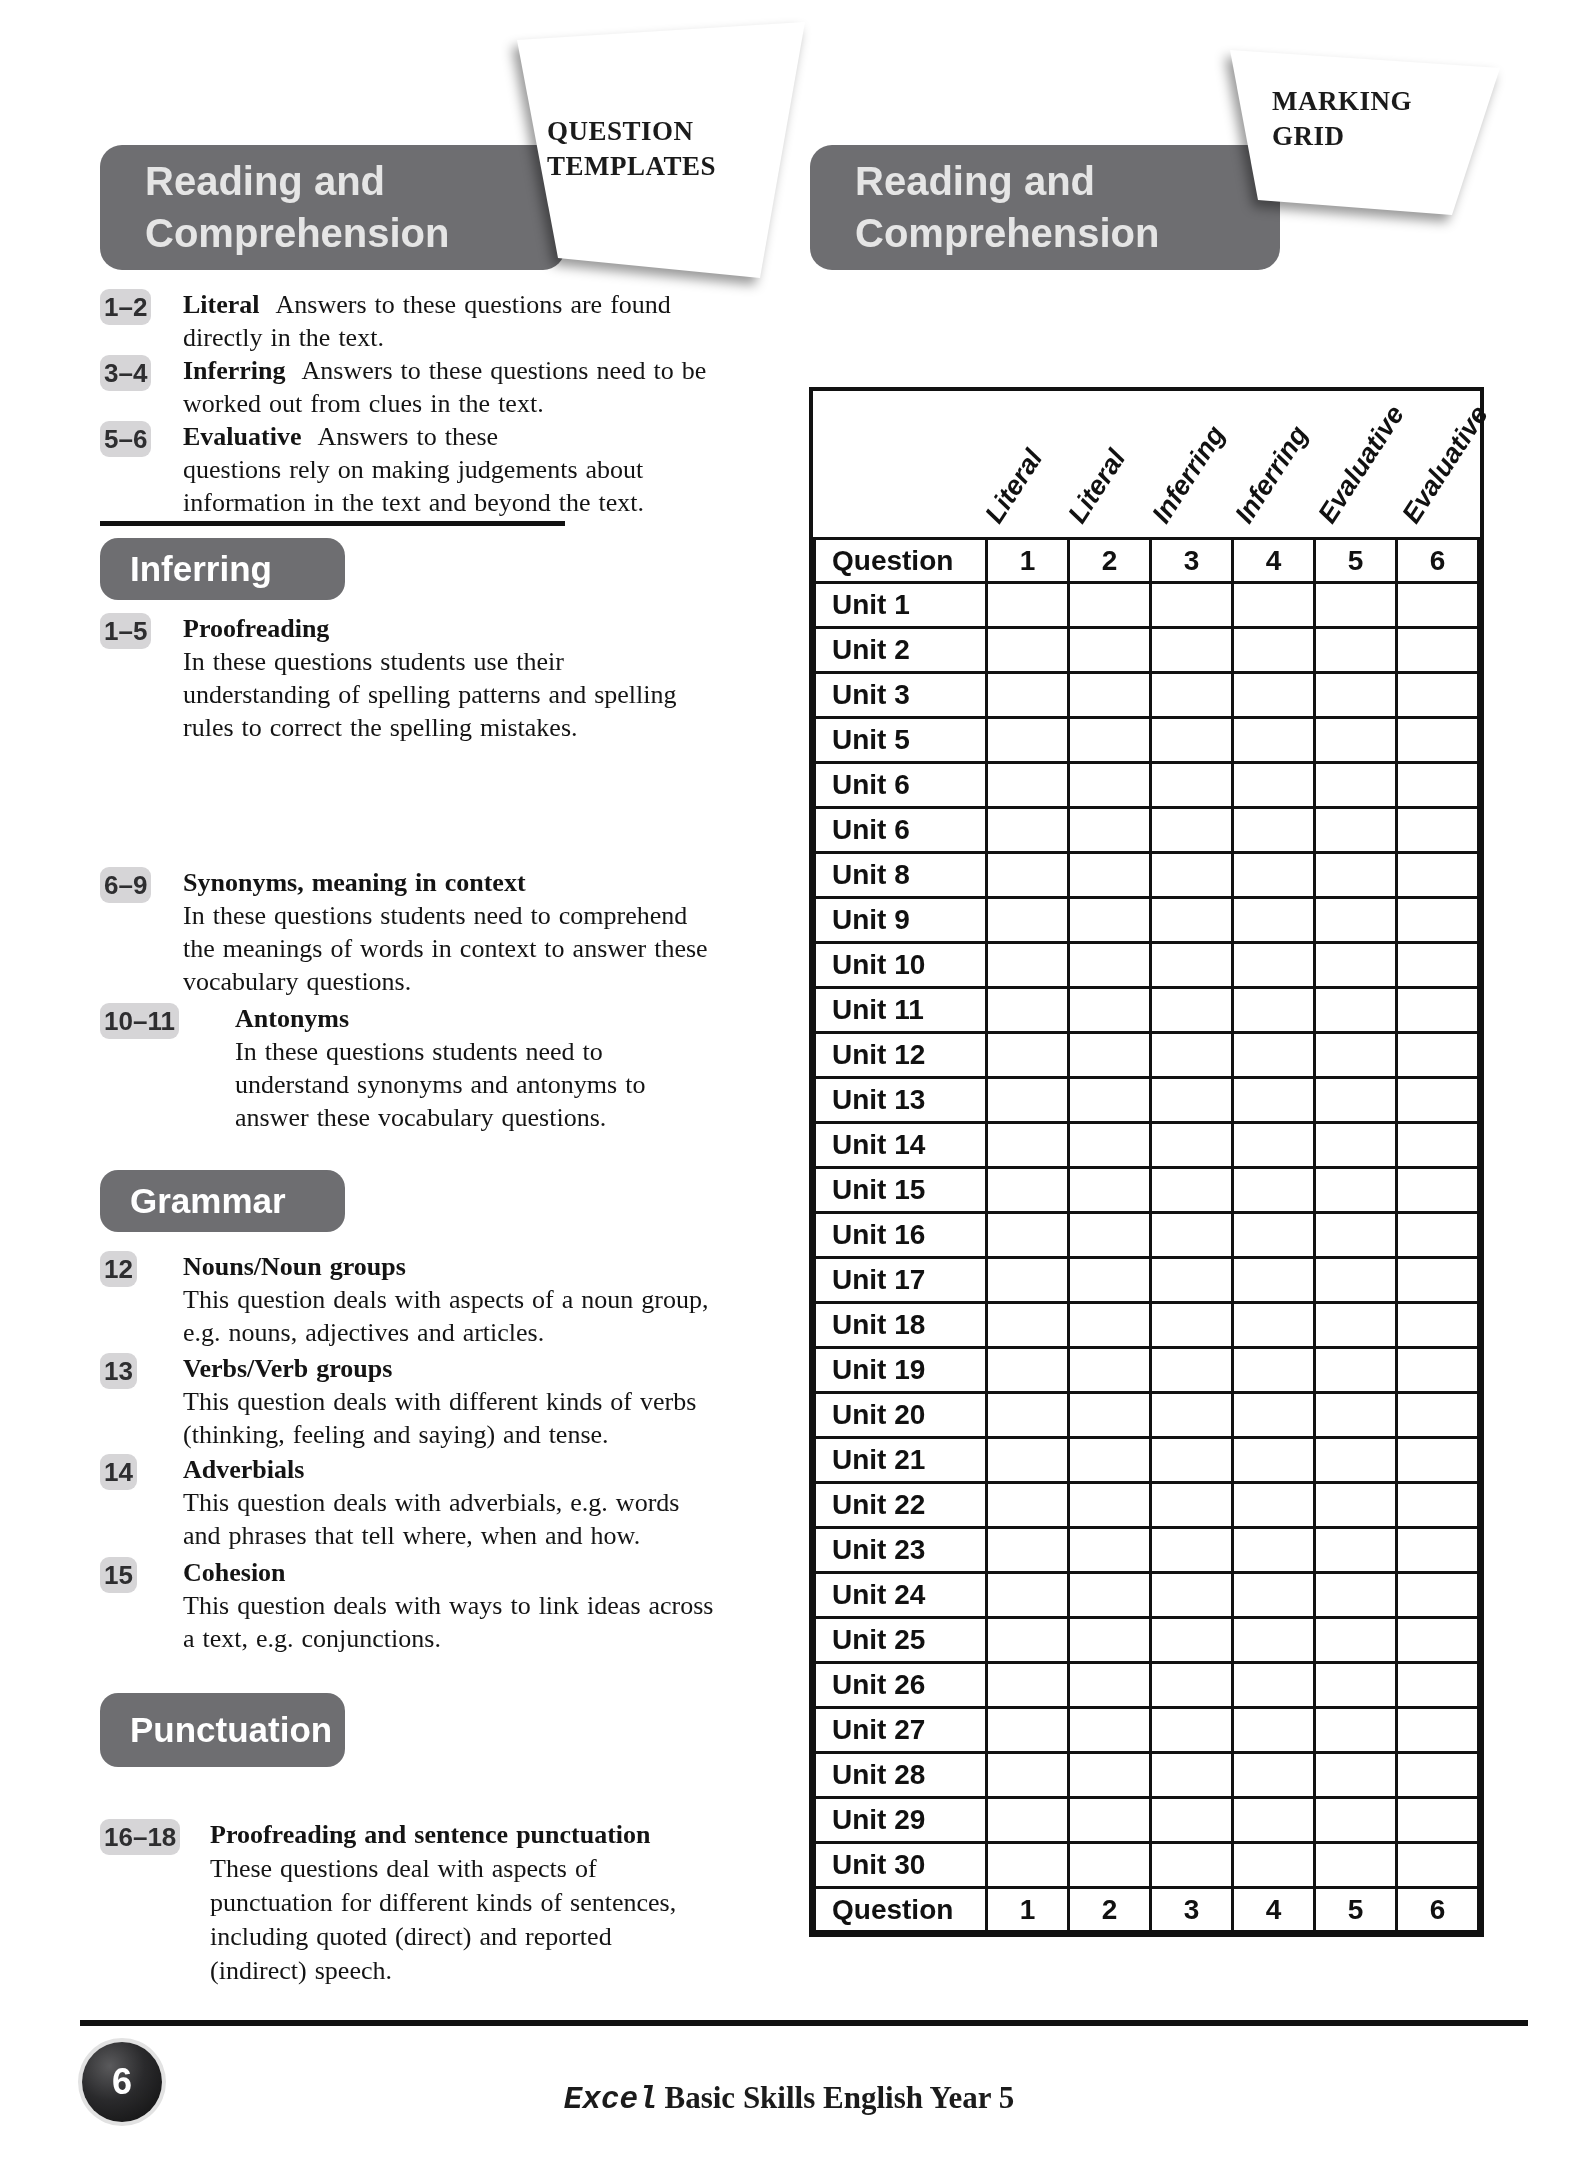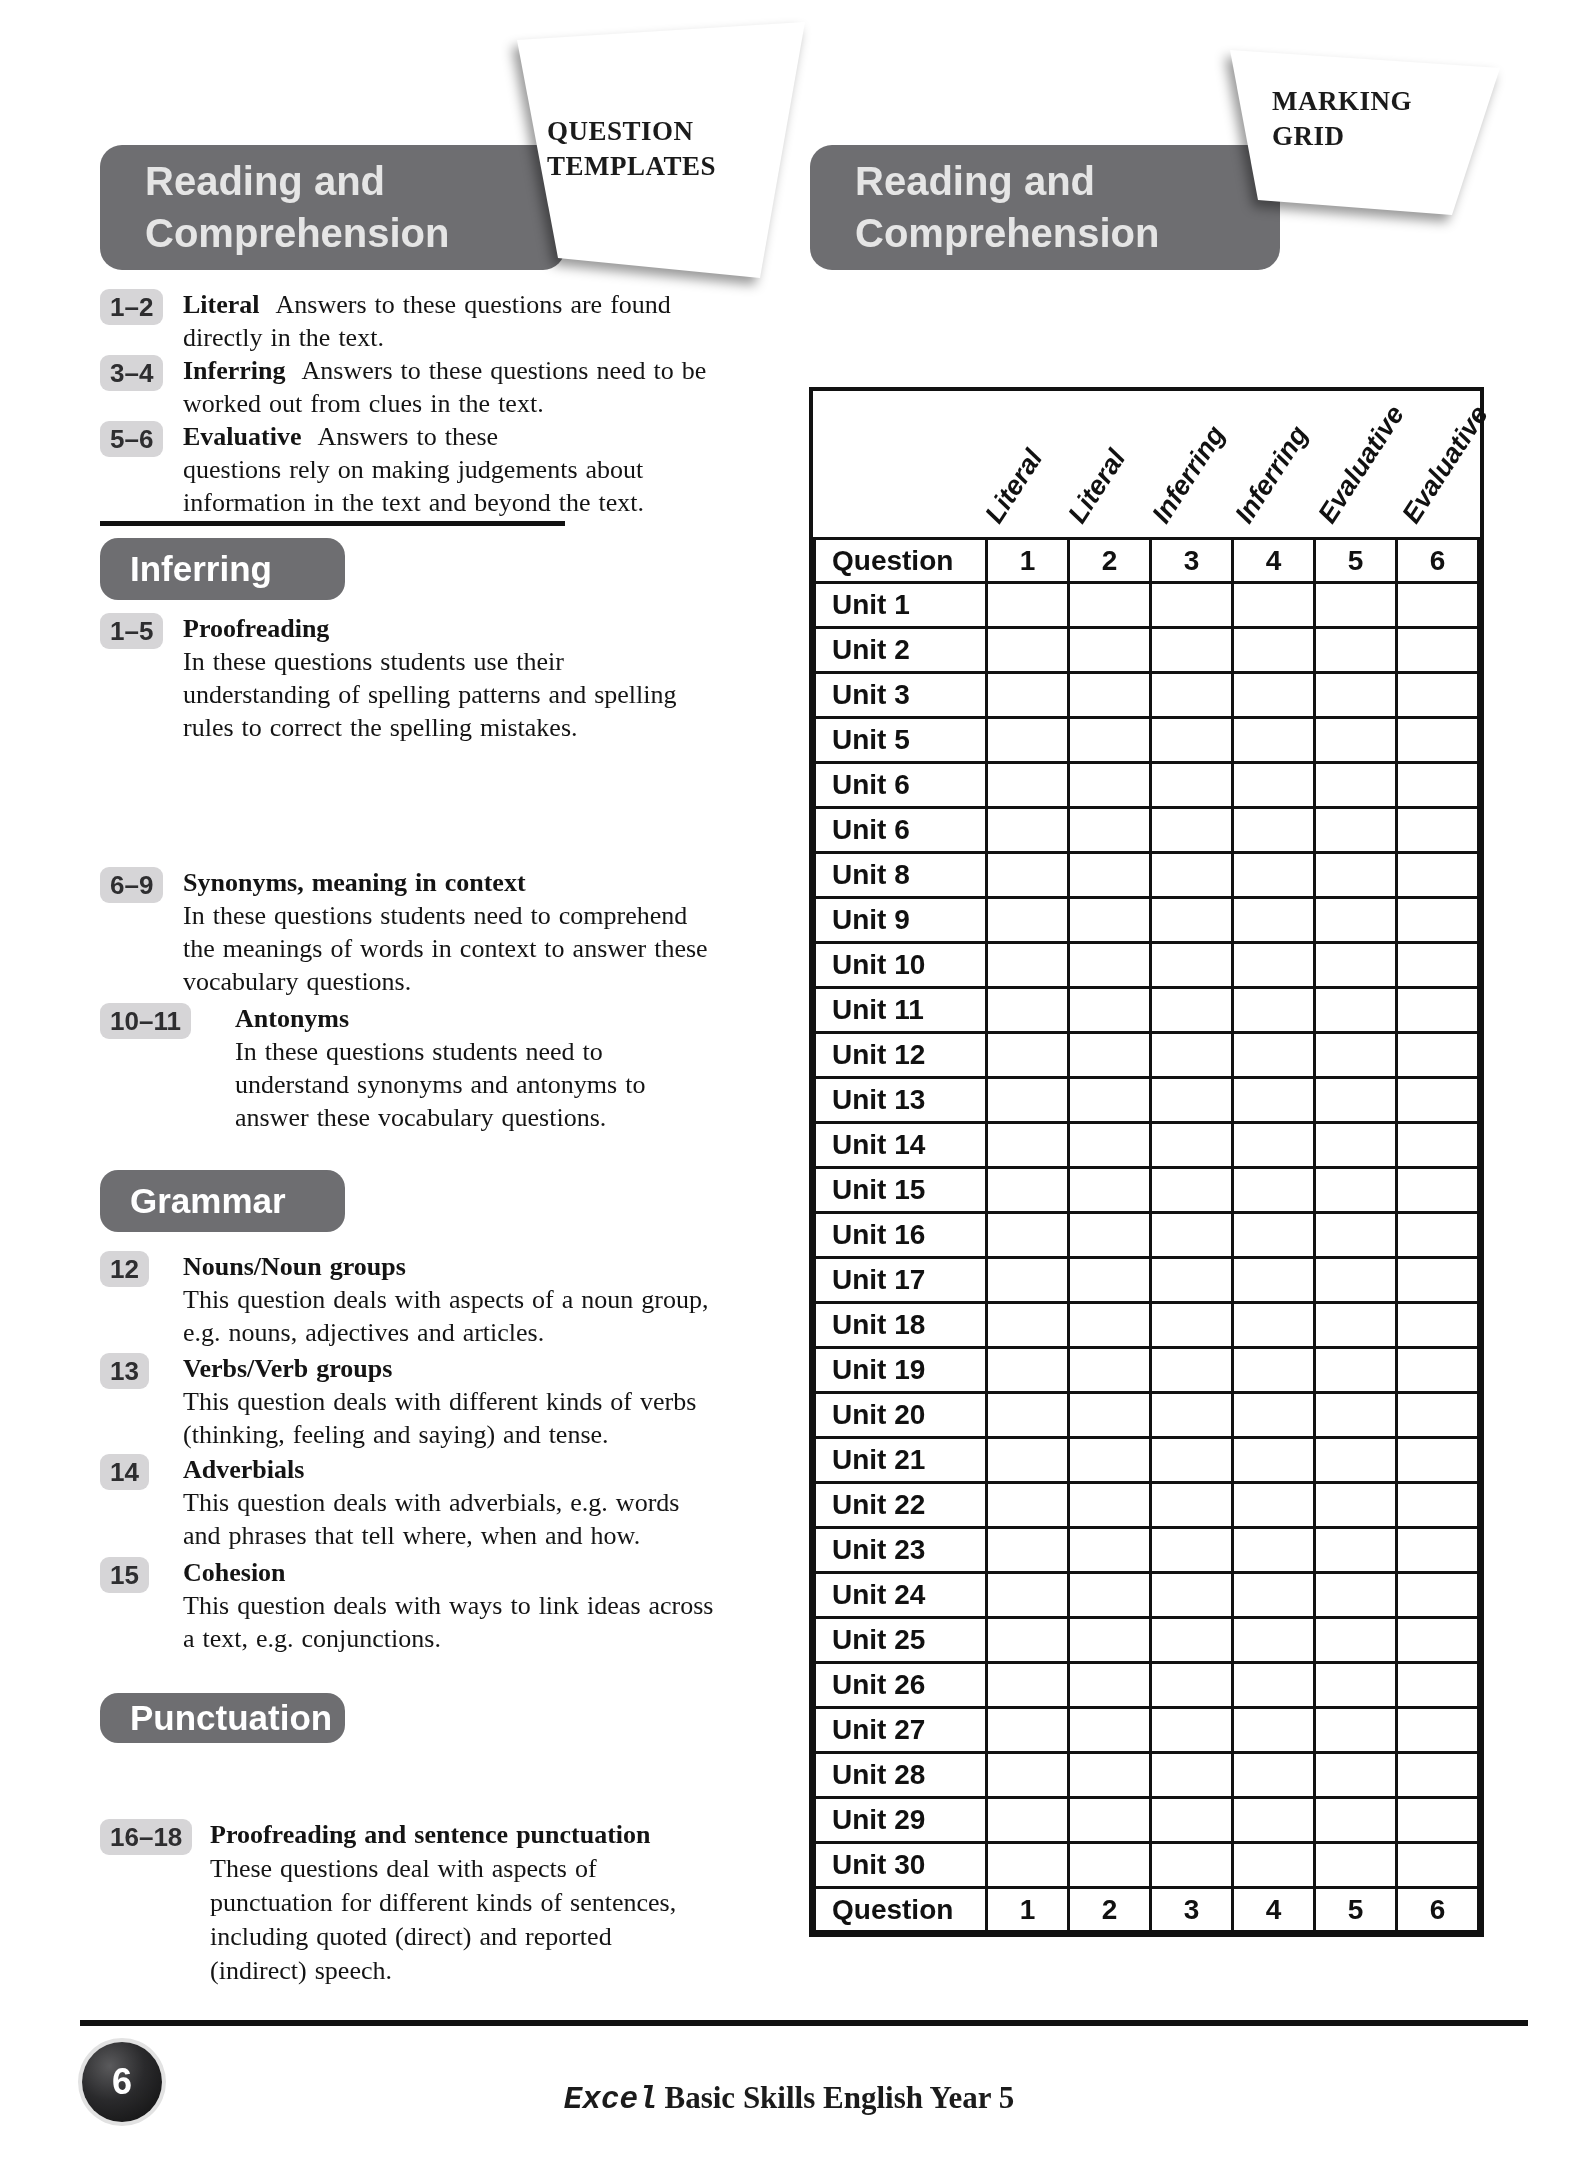--- a/index.html
+++ b/index.html
@@ -27,21 +27,21 @@
   #mg-text{left:60px;top:48px;width:185px;}
 
   
   .sec-items{position:absolute;left:100px;width:700px;font-size:26px;line-height:33px;word-spacing:1.5px;}
   .item{position:relative;}
   .pl83{padding-left:83px;}
   .pl110{padding-left:110px;margin-top:48px;}
   .pl135{padding-left:135px;}
   .badge{position:absolute;left:0;top:1px;background:#d6d5d7;color:#2e2e30;border-radius:9px;
          font-family:"Liberation Sans",sans-serif;font-weight:bold;font-size:26px;line-height:36px;
-         padding:0 10px;word-spacing:0;}
+         padding:0 4px;word-spacing:0;}
   .term{font-weight:bold;}
   .term-inline{font-weight:bold;margin-right:16px;}
   .gap4{margin-top:4px;}
   .gap3{margin-top:3px;}
   .gap2{margin-top:2px;}
   #divider{position:absolute;left:100px;top:521px;width:465px;height:5px;background:#111;}
 
   
   #grid{position:absolute;left:809px;top:387px;width:675px;border:4px solid #111;box-sizing:border-box;background:#fff;}
   #grid-rot{position:relative;height:146px;}
@@ -146,21 +146,21 @@
       <div class="term">Adverbials</div>
       <div>This question deals with adverbials, e.g. words<br>and phrases that tell where, when and how.</div>
     </div>
     <div class="item pl83 gap4">
       <span class="badge">15</span>
       <div class="term">Cohesion</div>
       <div>This question deals with ways to link ideas across<br>a text, e.g. conjunctions.</div>
     </div>
   </div>
 
-  <div class="sec-box" style="top:1693px;height:50px;text-align:right;">
+  <div class="sec-box" style="top:1693px;height:74px;text-align:right;">
     <span>Punctuation</span>
   </div>
   <div class="sec-items" style="top:1770px;line-height:34px;">
     <div class="item pl110">
       <span class="badge">16–18</span>
       <div class="term">Proofreading and sentence punctuation</div>
       <div>These questions deal with aspects of<br>punctuation for different kinds of sentences,<br>including quoted (direct) and reported<br>(indirect) speech.</div>
     </div>
   </div>
 

